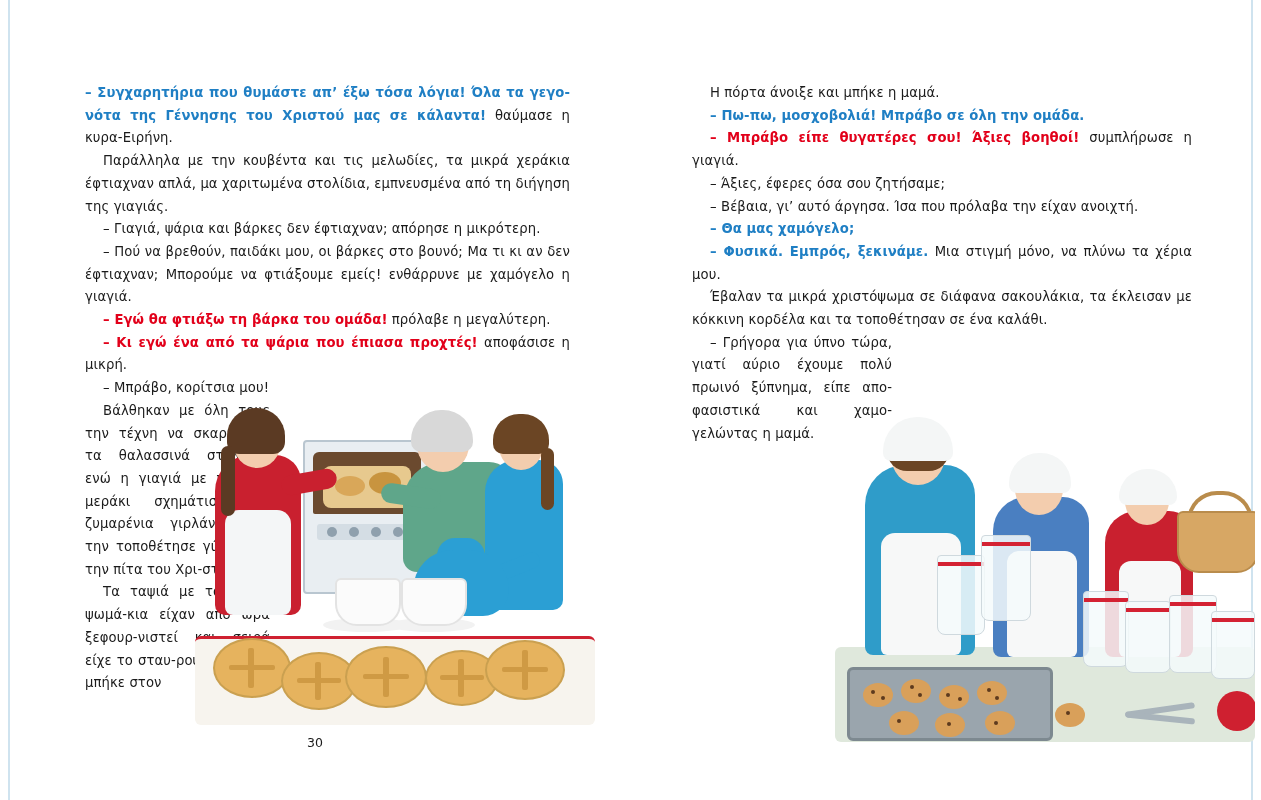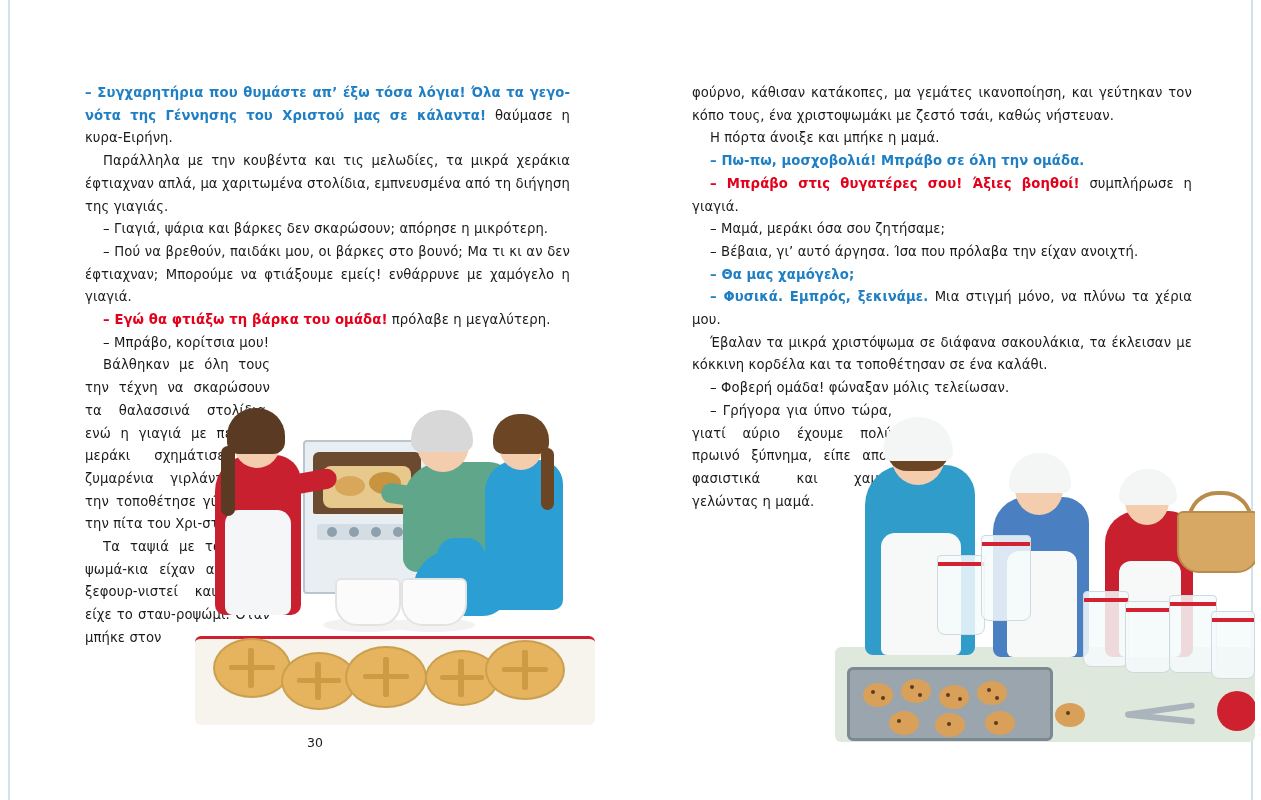--- a/index.html
+++ b/index.html
@@ -283,31 +283,34 @@
 
         <p>
           <span class="blue">– Συγχαρητήρια που θυμάστε απ’ έξω τόσα λόγια! Όλα τα γεγο-νότα της Γέννησης του Χριστού μας σε κάλαντα!</span><span class="plain"> θαύμασε η κυρα-Ειρήνη.</span>
         </p>
 
         <p class="indent">
           <span class="plain">Παράλληλα με την κουβέντα και τις μελωδίες, τα μικρά χεράκια έφτιαχναν απλά, μα χαριτωμένα στολίδια, εμπνευσμένα από τη διήγηση της γιαγιάς.</span>
         </p>
 
         <p class="dialogue">
-          <span class="plain">– Γιαγιά, ψάρια και βάρκες δεν σκαρώσουν; απόρησε η μικρότερη.</span>
+          <span class="plain">– Γιαγιά, ψάρια και βάρκες δεν έφτιαχναν; απόρησε η μικρότερη.</span>
         </p>
 
         <p class="dialogue">
           <span class="plain">– Πού να βρεθούν, παιδάκι μου, οι βάρκες στο βουνό; Μα τι κι αν δεν έφτιαχναν; Μπορούμε να φτιάξουμε εμείς! ενθάρρυνε με χαμόγελο η γιαγιά.</span>
         </p>
 
         <p class="dialogue">
           <span class="red">– Εγώ θα φτιάξω τη βάρκα του ομάδα!</span><span class="plain"> πρόλαβε η μεγαλύτερη.</span>
         </p>
 
+        <p class="dialogue">
+          <span class="red">– Κι εγώ ένα από τα ψάρια που έπιασα προχτές!</span><span class="plain"> αποφάσισε η μικρή.</span>
+        </p>
 
         <p class="dialogue">
           <span class="plain">– Μπράβο, κορίτσια μου!</span>
         </p>
 
         <div class="wrap-left-img"></div>
 
         <p class="indent">
           <span class="plain">Βάλθηκαν με όλη τους την τέχνη να σκαρώσουν τα θαλασσινά στολίδια, ενώ η γιαγιά με περισσό μεράκι σχημάτισε μια ζυμαρένια γιρλάντα και την τοποθέτησε γύρω από την πίτα του Χρι-στού.</span>
         </p>
@@ -378,59 +381,53 @@
           <div class="cross-v" style="left:35px; top:8px; width:6px; height:40px;"></div>
         </div>
       </div>
 
       <div class="page-number">30</div>
     </div>
 
     <div class="page-half right">
       <div class="text-col">
 
-        <p>
-          <span class="plain">φούρνο, κάθισαν κατάκοπες, μα γεμάτες ικανοποίηση, και γεύτηκαν τον κόπο τους, ένα χριστοψωμάκι με ζεστό τσάι, καθώς νήστευαν.</span>
-        </p>
 
         <p class="indent">
           <span class="plain">Η πόρτα άνοιξε και μπήκε η μαμά.</span>
         </p>
 
         <p class="dialogue">
           <span class="blue">– Πω-πω, μοσχοβολιά! Μπράβο σε όλη την ομάδα.</span>
         </p>
 
         <p class="dialogue">
-          <span class="red">– Μπράβο στις θυγατέρες σου! Άξιες βοηθοί!</span><span class="plain"> συμπλήρωσε η γιαγιά.</span>
-        </p>
-
-        <p class="dialogue">
-          <span class="plain">– Μαμά, μεράκι όσα σου ζητήσαμε;</span>
+          <span class="red">– Μπράβο είπε θυγατέρες σου! Άξιες βοηθοί!</span><span class="plain"> συμπλήρωσε η γιαγιά.</span>
+        </p>
+
+        <p class="dialogue">
+          <span class="plain">– Άξιες, έφερες όσα σου ζητήσαμε;</span>
         </p>
 
         <p class="dialogue">
           <span class="plain">– Βέβαια, γι’ αυτό άργησα. Ίσα που πρόλαβα την είχαν ανοιχτή.</span>
         </p>
 
         <p class="dialogue">
           <span class="blue">– Θα μας χαμόγελο;</span>
         </p>
 
         <p class="dialogue">
           <span class="blue">– Φυσικά. Εμπρός, ξεκινάμε.</span><span class="plain"> Μια στιγμή μόνο, να πλύνω τα χέρια μου.</span>
         </p>
 
         <p class="indent">
           <span class="plain">Έβαλαν τα μικρά χριστόψωμα σε διάφανα σακουλάκια, τα έκλεισαν με κόκκινη κορδέλα και τα τοποθέτησαν σε ένα καλάθι.</span>
         </p>
 
-        <p class="dialogue">
-          <span class="plain">– Φοβερή ομάδα! φώναξαν μόλις τελείωσαν.</span>
-        </p>
 
         <div class="wrap-right-img"></div>
 
 
         <p class="dialogue">
           <span class="plain">– Γρήγορα για ύπνο τώρα, γιατί αύριο έχουμε πολύ πρωινό ξύπνημα, είπε απο-φασιστικά και χαμο-γελώντας η μαμά.</span>
         </p>
       </div>
 
       <div class="illo illo-right">

